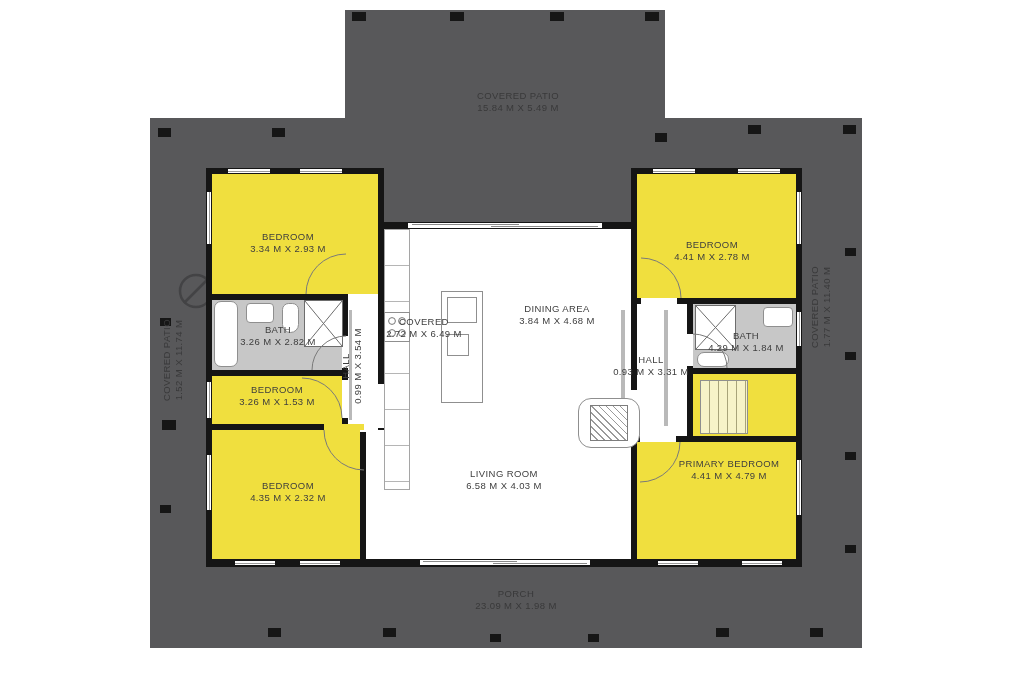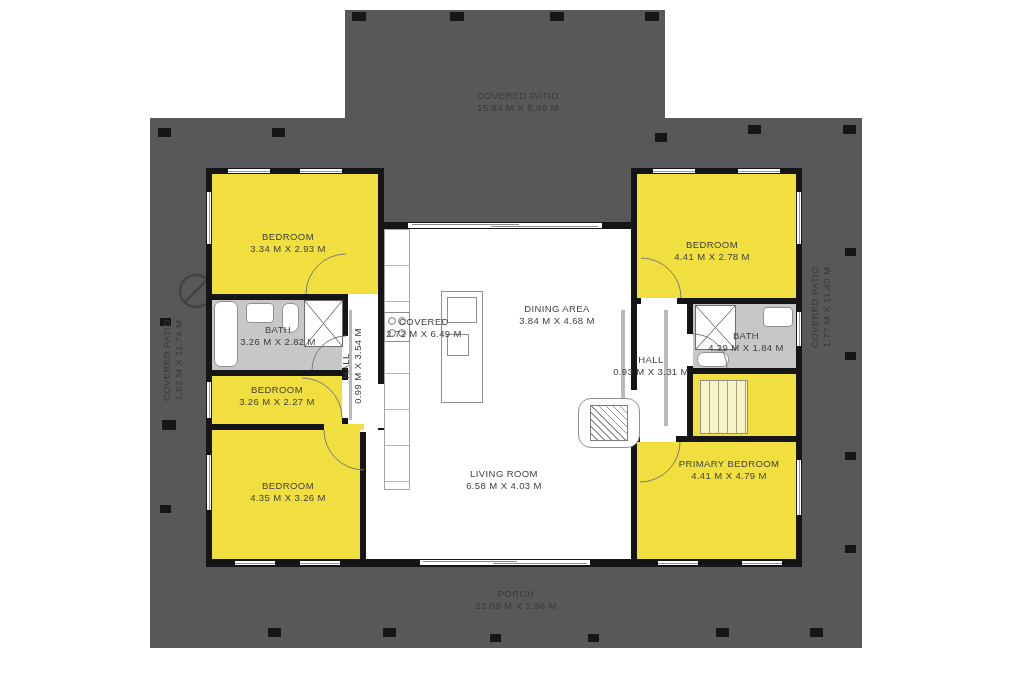--- a/index.html
+++ b/index.html
@@ -201,33 +201,33 @@
   <div class="lbl" style="left:557px;top:315px;">
     <div>DINING AREA</div>
     <div>3.84 M X 4.68 M</div>
   </div>
   <div class="lbl vert" style="left:352px;top:366px;">
     <div>HALL</div>
     <div>0.99 M X 3.54 M</div>
   </div>
   <div class="lbl" style="left:277px;top:396px;">
     <div>BEDROOM</div>
-    <div>3.26 M X 2.27 M</div>
+    <div>3.26 M X 1.53 M</div>
   </div>
   <div class="lbl" style="left:651px;top:366px;">
     <div>HALL</div>
     <div>0.93 M X 3.31 M</div>
   </div>
   <div class="lbl" style="left:746px;top:342px;">
     <div>BATH</div>
     <div>4.29 M X 1.84 M</div>
   </div>
   <div class="lbl" style="left:288px;top:492px;">
     <div>BEDROOM</div>
-    <div>4.35 M X 3.26 M</div>
+    <div>4.35 M X 2.32 M</div>
   </div>
   <div class="lbl" style="left:504px;top:480px;">
     <div>LIVING ROOM</div>
     <div>6.58 M X 4.03 M</div>
   </div>
   <div class="lbl" style="left:729px;top:470px;">
     <div>PRIMARY BEDROOM</div>
     <div>4.41 M X 4.79 M</div>
   </div>
 

